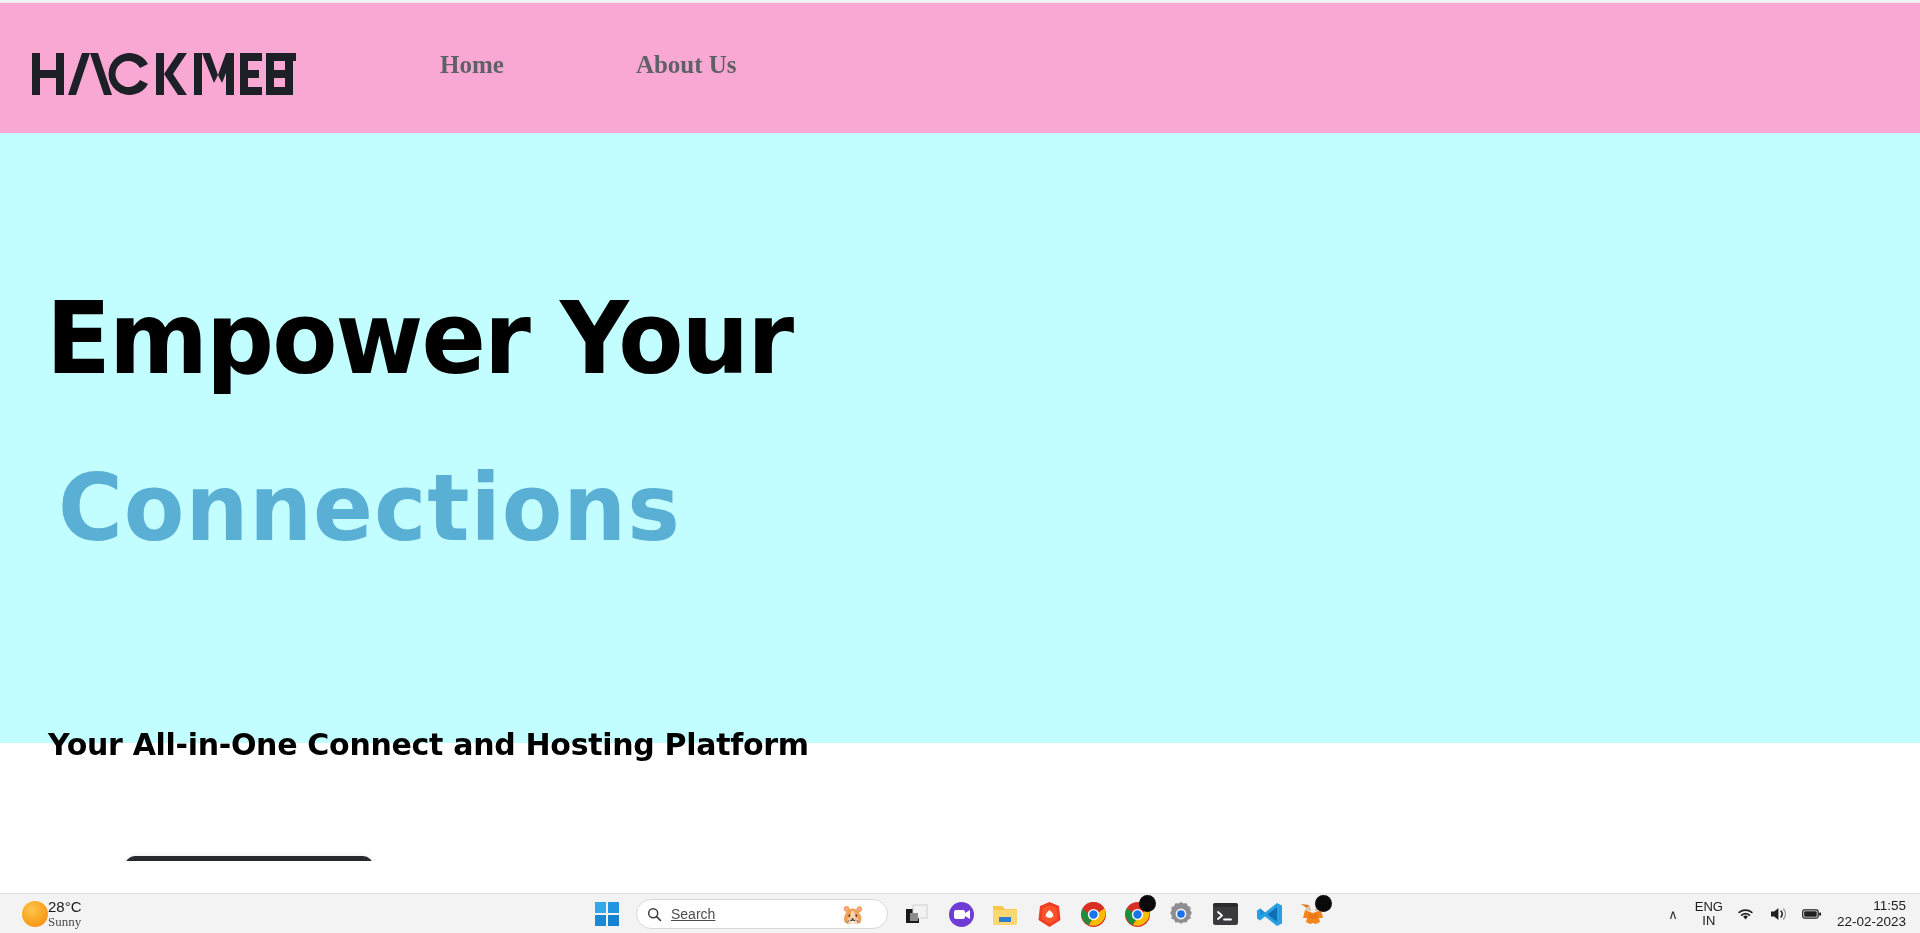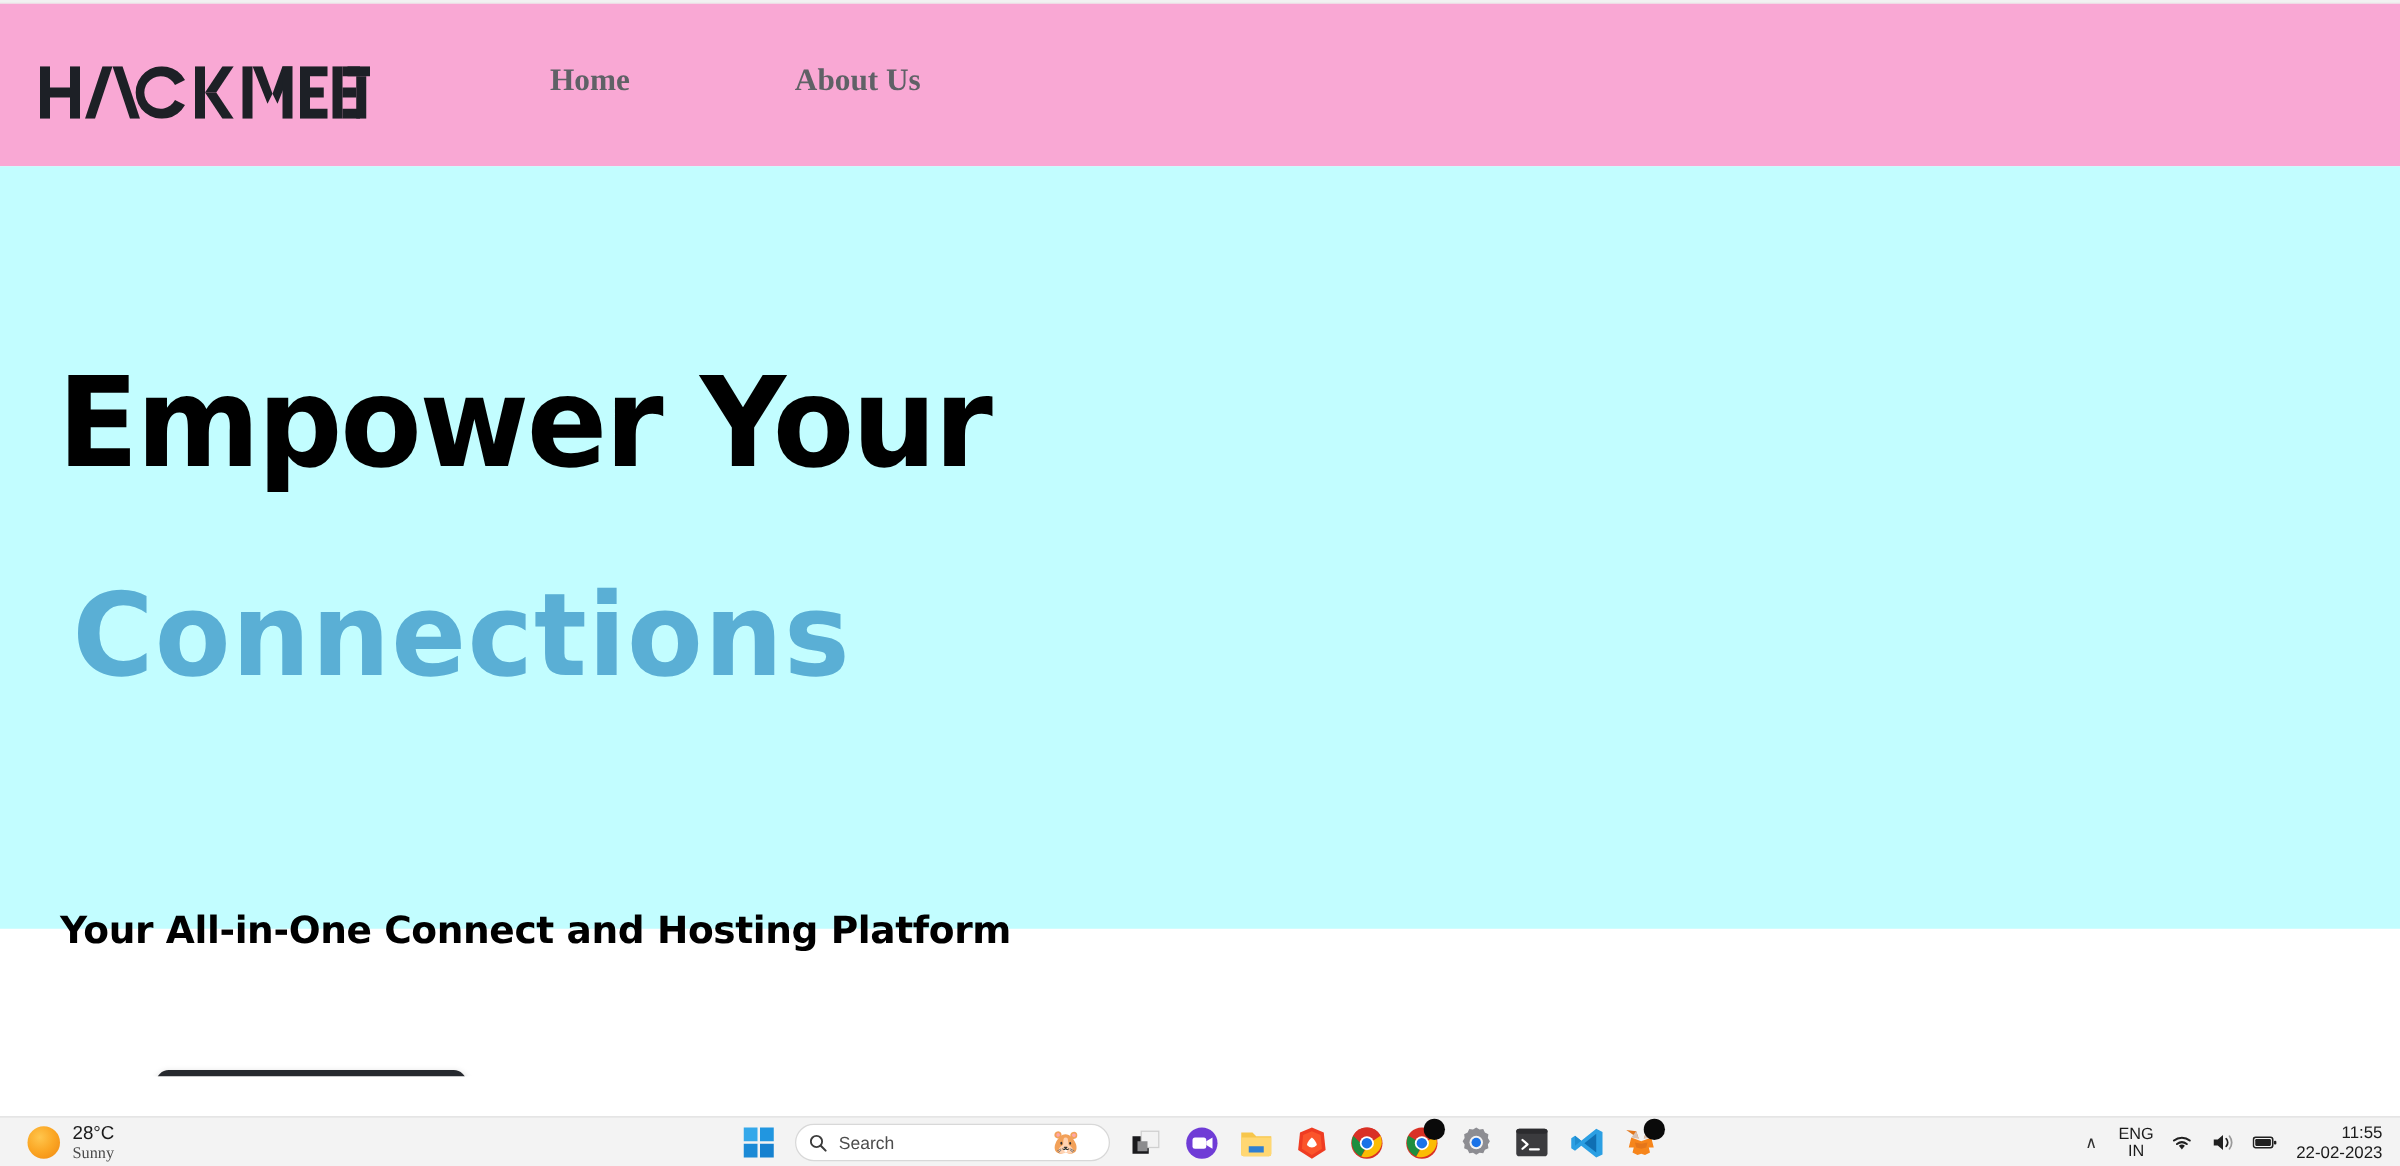--- a/index.html
+++ b/index.html
@@ -86,21 +86,21 @@
     position:absolute; left:980px; top:0; width:940px; height:610px;
   }
 
   
   .taskbar {
     position:absolute; left:0; top:893px; width:1920px; height:40px;
     background:#f3f3f3; border-top:1px solid #e0e0e0;
   }
   .tb-weather {
     position:absolute; left:22px; top:4px;
-    display:flex; align-items:center; gap:10px; cursor:pointer;
+    display:flex; align-items:center; cursor:pointer;
   }
   .sun-icon {
     width:26px; height:26px; border-radius:50%;
     background:radial-gradient(circle at 38% 34%, #ffc64d 0%, #fba725 48%, #f0870f 100%);
   }
   .wx-text { display:flex; flex-direction:column; line-height:1.15; }
   .wx-temp { font-size:15px; color:#1b1b1b; }
   .wx-cond { font-size:13px; color:#4a4a4a;font-family:Liberation Serif, serif; }
 
   .tb-center {
@@ -114,21 +114,21 @@
   .start-grid i:nth-child(2){ background:#2196e0; }
   .start-grid i:nth-child(3){ background:#1b8ad6; }
   .start-grid i:nth-child(4){ background:#1681cf; }
 
   .search-pill {
     width:252px; height:30px; background:#ffffff; border:1px solid #d8d8d8;
     border-radius:16px; display:flex; align-items:center; gap:9px;
     padding:0 10px; cursor:text; position:relative; overflow:hidden;
   }
   .search-pill .mag { width:15px; height:15px; flex:none; }
-  .search-pill .sp-text { font-size:14px; color:#4c4c4c; }
+  .search-pill .sp-text { font-size:14px; color:#4c4c4c;text-decoration:underline; }
   .search-pill .wombat { position:absolute; right:22px; top:2px; font-size:19px; line-height:26px; }
 
   .tb-icon { width:30px; height:30px; cursor:pointer; position:relative;
              display:flex; align-items:center; justify-content:center; }
   .tb-icon svg, .tb-icon > div { display:block; }
   .badge-dot {
     position:absolute; right:-4px; top:-4px; width:17px; height:17px;
     border-radius:50%; background:#0a0a0a;
   }
 

